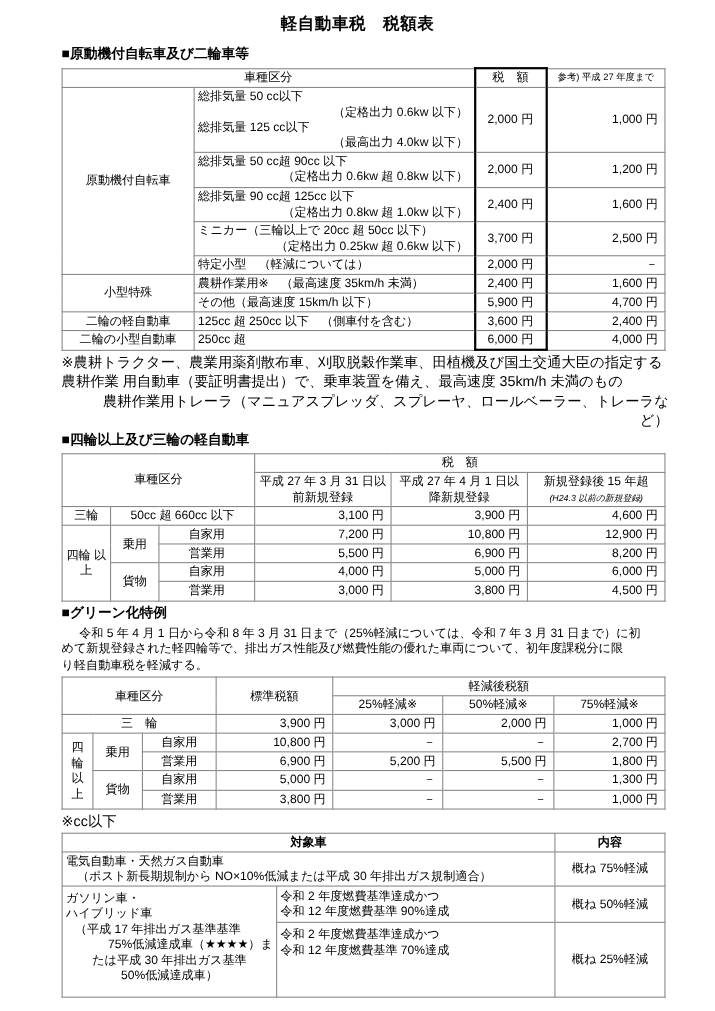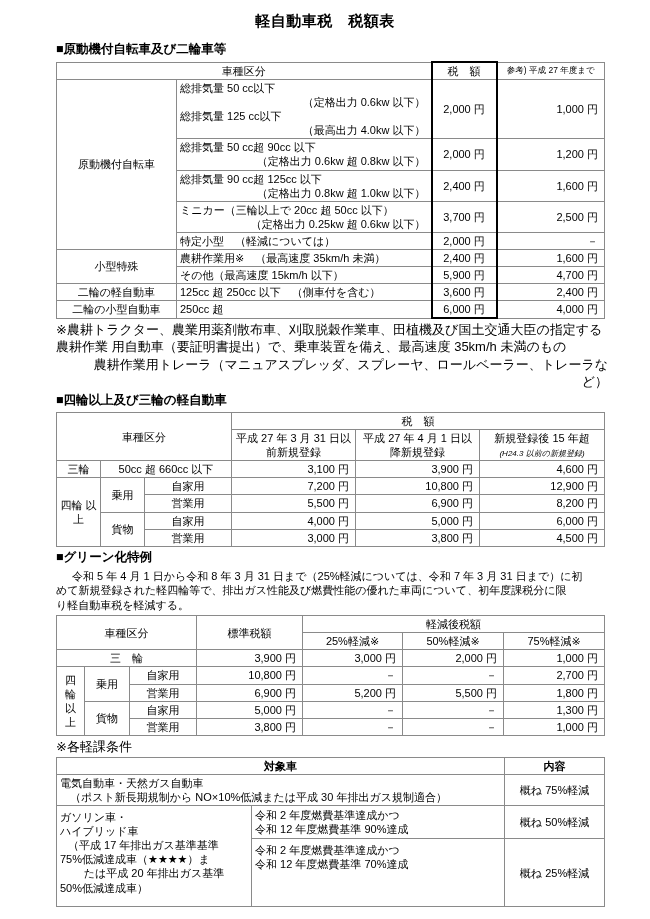--- a/index.html
+++ b/index.html
@@ -332,21 +332,21 @@
         <td class="ctr">営業用</td>
         <td class="rgt">3,800 円</td>
         <td class="rgt">－</td>
         <td class="rgt">－</td>
         <td class="rgt">1,000 円</td>
       </tr>
     </tbody>
   </table>
 
   <div class="note">
-    <span>※各軽課条件</span>
+    <span>※cc以下</span>
   </div>
 
   <table class="grid t4">
     <colgroup>
       <col style="width:195px">
       <col style="width:253px">
       <col style="width:100px">
     </colgroup>
     <tbody>
       <tr>
@@ -360,23 +360,23 @@
           <span style="display:block;padding-left:10px">（ポスト新長期規制から NO×10%低減または平成 30 年排出ガス規制適合）</span>
         </td>
         <td class="ctr">概ね 75%軽減</td>
       </tr>
 
       <tr>
         <td rowspan="2" class="ctr" style="vertical-align:top; padding-top:4px">
           <span style="display:block;text-align:left">ガソリン車・</span>
           <span style="display:block;text-align:left">ハイブリッド車</span>
           <span style="display:block;text-align:left;padding-left:8px">（平成 17 年排出ガス基準基準</span>
-          <span style="display:block;text-align:left">75%低減達成車（★★★★）ま</span>
-          <span style="display:block;text-align:center">たは平成 20 年排出ガス基準</span>
-          <span style="display:block;text-align:left">50%低減達成車）</span>
+          <span style="display:block;text-align:right">75%低減達成車（★★★★）ま</span>
+          <span style="display:block;text-align:center">たは平成 30 年排出ガス基準</span>
+          <span style="display:block;text-align:center">50%低減達成車）</span>
         </td>
         <td class="lft" style="height:30px">
           <span>令和 2 年度燃費基準達成かつ</span>
           <span style="display:block">令和 12 年度燃費基準 90%達成</span>
         </td>
         <td class="ctr">概ね 50%軽減</td>
       </tr>
 
       <tr>
         <td class="lft" style="height:62px; vertical-align:top; padding-top:4px">

